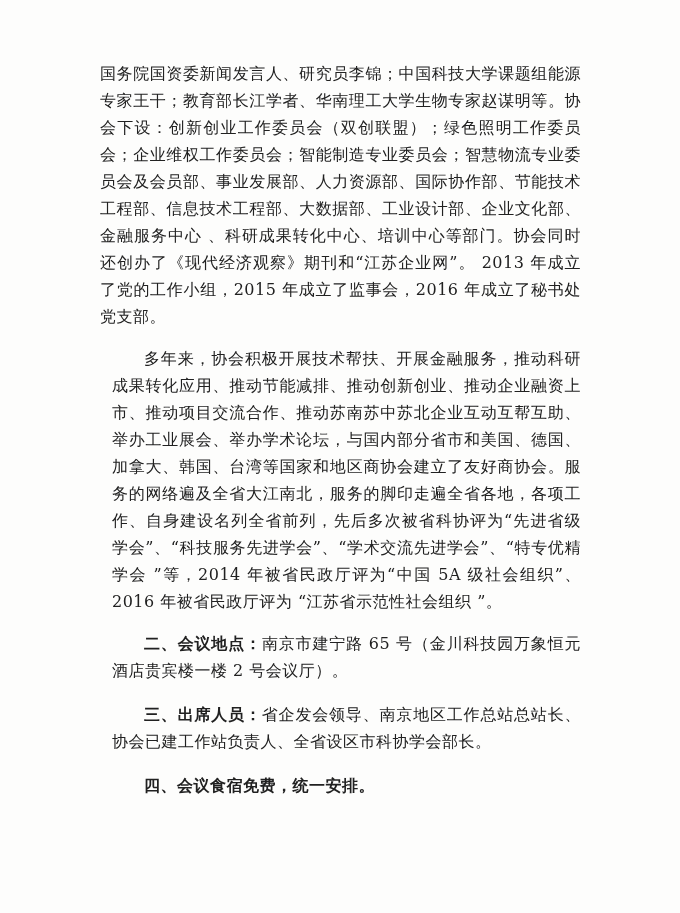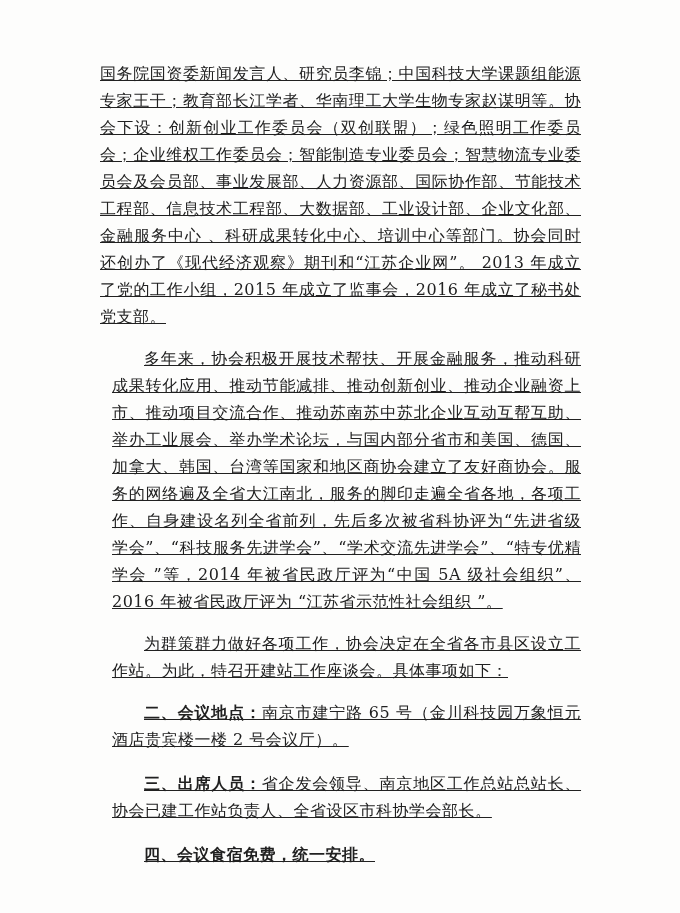--- a/index.html
+++ b/index.html
@@ -1,15 +1,15 @@
 <!DOCTYPE html>
 <html><head>
 <meta charset="utf-8">
 <style>
-  * { margin: 0; padding: 0; box-sizing: border-box; text-decoration: underline; }
+  * { margin: 0; padding: 0; box-sizing: border-box; }
   html, body {
     width: 680px;
     height: 913px;
     background: #fdfdfc;
     overflow: hidden;
   }
   .page {
     position: relative;
     width: 680px;
     height: 913px;
@@ -43,21 +43,20 @@
 </head>
 <body>
 
 <div class="page">
   <div class="content">
 
     <p class="para"><span class="seg">国务院国资委新闻发言人、研究员李锦；中国科技大学课题组能源专家王干；教育部长江学者、华南理工大学生物专家赵谋明等。协会下设：创新创业工作委员会（双创联盟）；绿色照明工作委员会；企业维权工作委员会；智能制造专业委员会；智慧物流专业委员会及会员部、事业发展部、人力资源部、国际协作部、节能技术工程部、信息技术工程部、大数据部、工业设计部、企业文化部、金融服务中心 、科研成果转化中心、培训中心等部门。协会同时还创办了《现代经济观察》期刊和“江苏企业网”。 2013 年成立了党的工作小组，2015 年成立了监事会，2016 年成立了秘书处党支部。</span></p>
 
     <p class="para indent"><span class="seg">多年来，协会积极开展技术帮扶、开展金融服务，推动科研成果转化应用、推动节能减排、推动创新创业、推动企业融资上市、推动项目交流合作、推动苏南苏中苏北企业互动互帮互助、举办工业展会、举办学术论坛，与国内部分省市和美国、德国、加拿大、韩国、台湾等国家和地区商协会建立了友好商协会。服务的网络遍及全省大江南北，服务的脚印走遍全省各地，各项工作、自身建设名列全省前列，先后多次被省科协评为“先进省级学会”、“科技服务先进学会”、“学术交流先进学会”、“特专优精学会 ”等，2014 年被省民政厅评为“中国 5A 级社会组织”、2016 年被省民政厅评为 “江苏省示范性社会组织 ”。</span></p>
 
-    <p class="para indent"><span class="seg">为群策群力做好各项工作，协会决定在全省各市县区设立工作站。为此，特召开建站工作座谈会。具体事项如下：</span></p>
 
 
     <p class="para indent item"><span class="seg bold">二、会议地点：</span><span class="seg">南京市建宁路 65 号（金川科技园万象恒元酒店贵宾楼一楼 2 号会议厅）。</span></p>
 
     <p class="para indent item"><span class="seg bold">三、出席人员：</span><span class="seg">省企发会领导、南京地区工作总站总站长、协会已建工作站负责人、全省设区市科协学会部长。</span></p>
 
     <p class="para indent item"><span class="seg bold">四、会议食宿免费，统一安排。</span></p>
 
   </div>
 </div>

